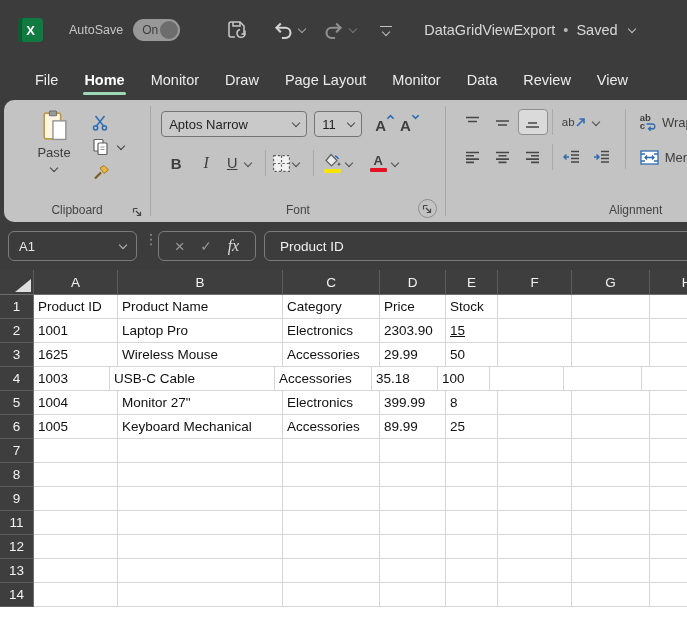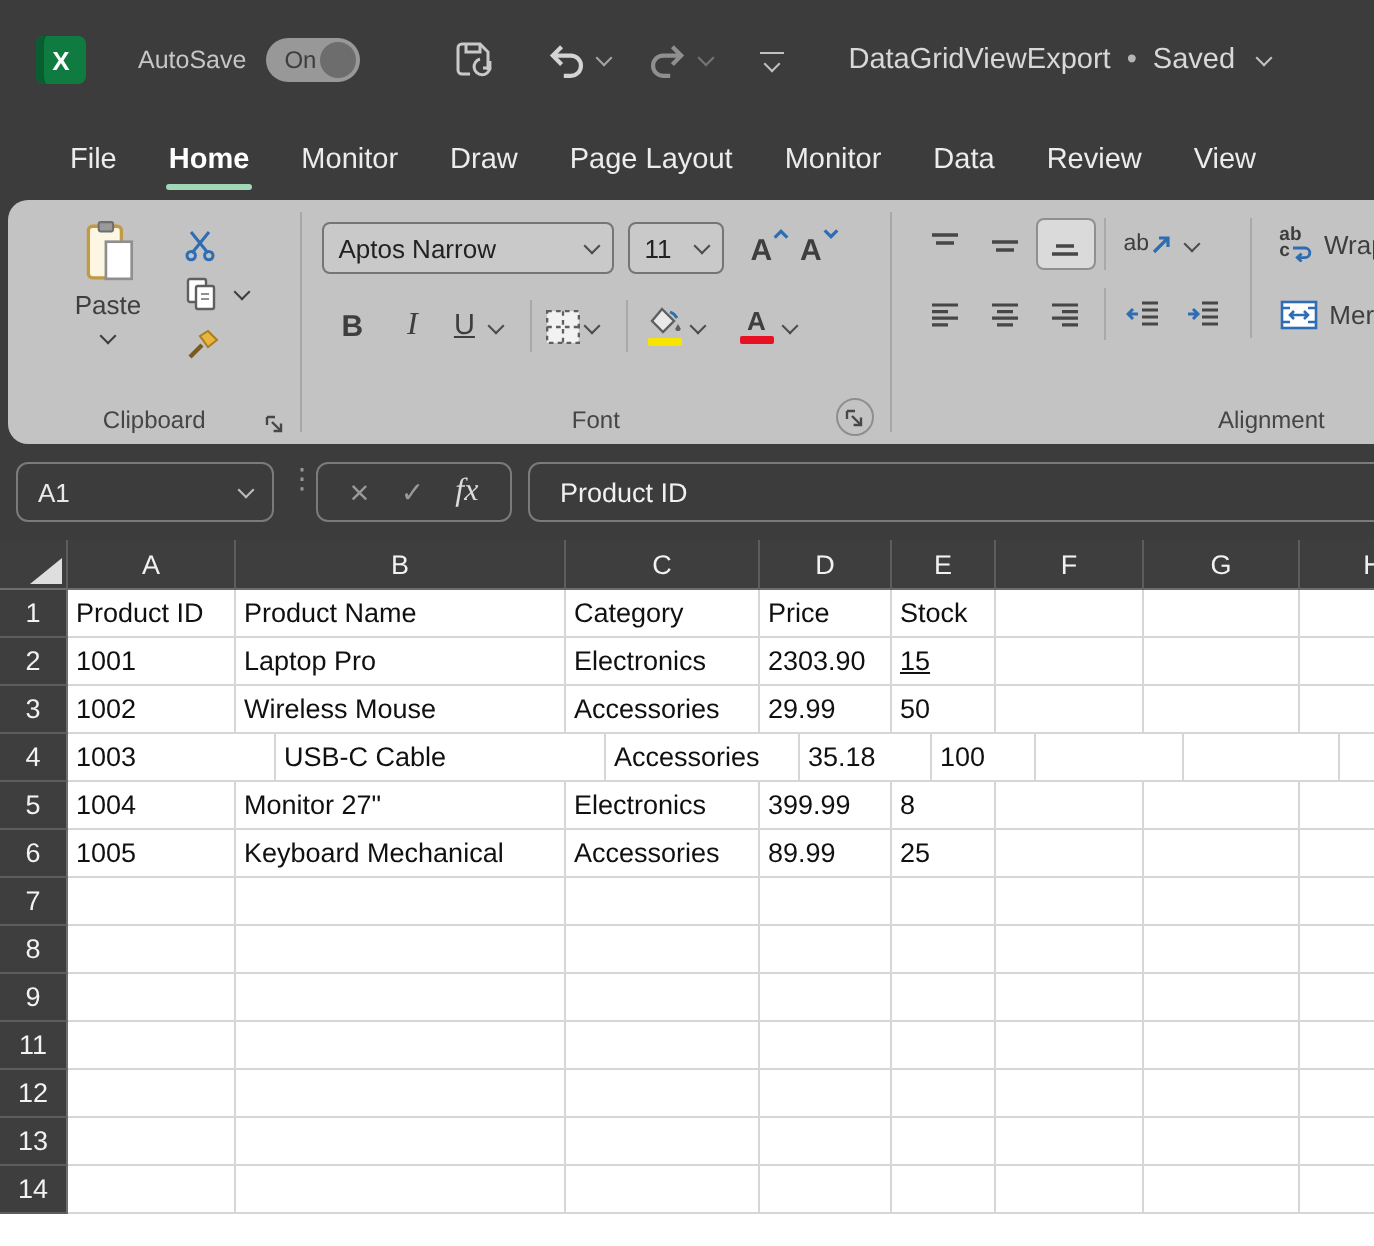--- a/index.html
+++ b/index.html
@@ -459,32 +459,32 @@
       <div class="cell" style="width: 165px;">Laptop Pro</div>
       <div class="cell" style="width: 97px;">Electronics</div>
       <div class="cell" style="width: 66px;">2303.90</div>
       <div class="cell" style="width: 52px; text-decoration: underline;">15</div>
       <div class="cell" style="width: 74px;"></div>
       <div class="cell" style="width: 78px;"></div>
       <div class="cell" style="width: 74px;"></div>
     </div>
     <div class="srow">
       <div class="hcell rowhead">3</div>
-      <div class="cell" style="width: 84px;">1002</div>
+      <div class="cell" style="width: 84px;">1625</div>
       <div class="cell" style="width: 165px;">Wireless Mouse</div>
       <div class="cell" style="width: 97px;">Accessories</div>
       <div class="cell" style="width: 66px;">29.99</div>
       <div class="cell" style="width: 52px;">50</div>
       <div class="cell" style="width: 74px;"></div>
       <div class="cell" style="width: 78px;"></div>
       <div class="cell" style="width: 74px;"></div>
     </div>
     <div class="srow">
       <div class="hcell rowhead">4</div>
-      <div class="cell" style="width: 104px;">1003</div>
+      <div class="cell" style="width: 76px;">1003</div>
       <div class="cell" style="width: 165px;">USB-C Cable</div>
       <div class="cell" style="width: 97px;">Accessories</div>
       <div class="cell" style="width: 66px;">35.18</div>
       <div class="cell" style="width: 52px;">100</div>
       <div class="cell" style="width: 74px;"></div>
       <div class="cell" style="width: 78px;"></div>
       <div class="cell" style="width: 74px;"></div>
     </div>
     <div class="srow">
       <div class="hcell rowhead">5</div>

